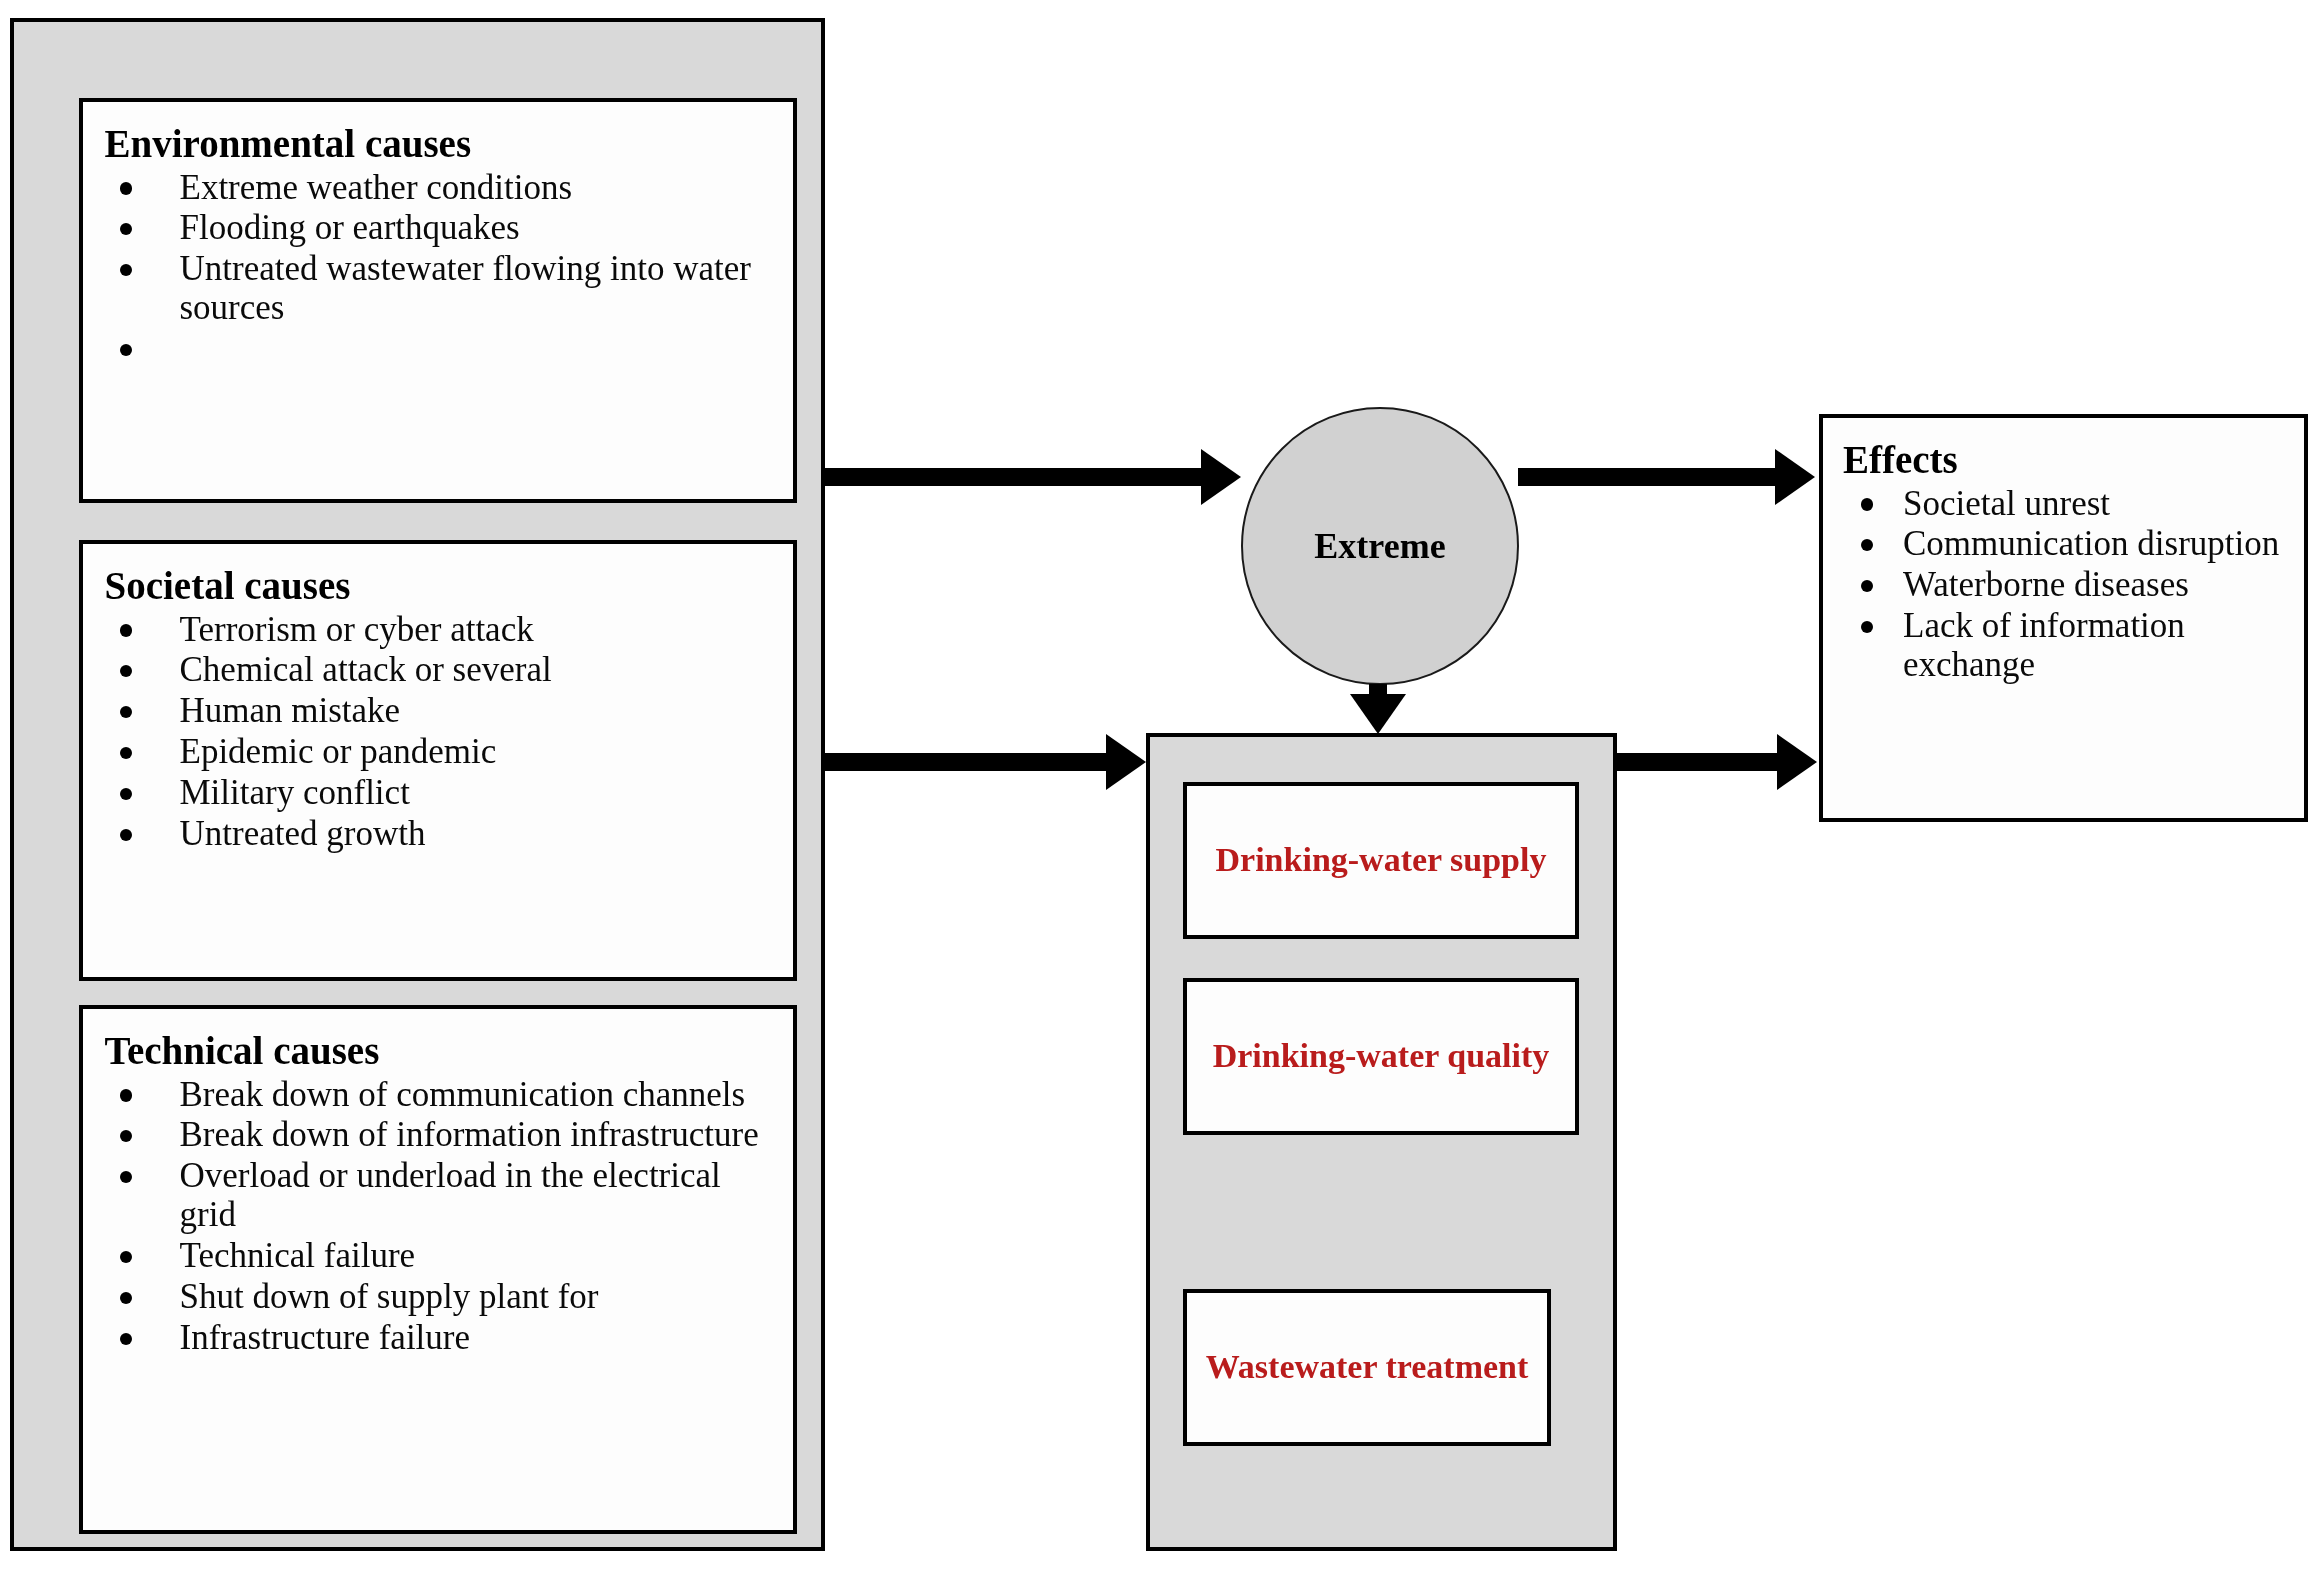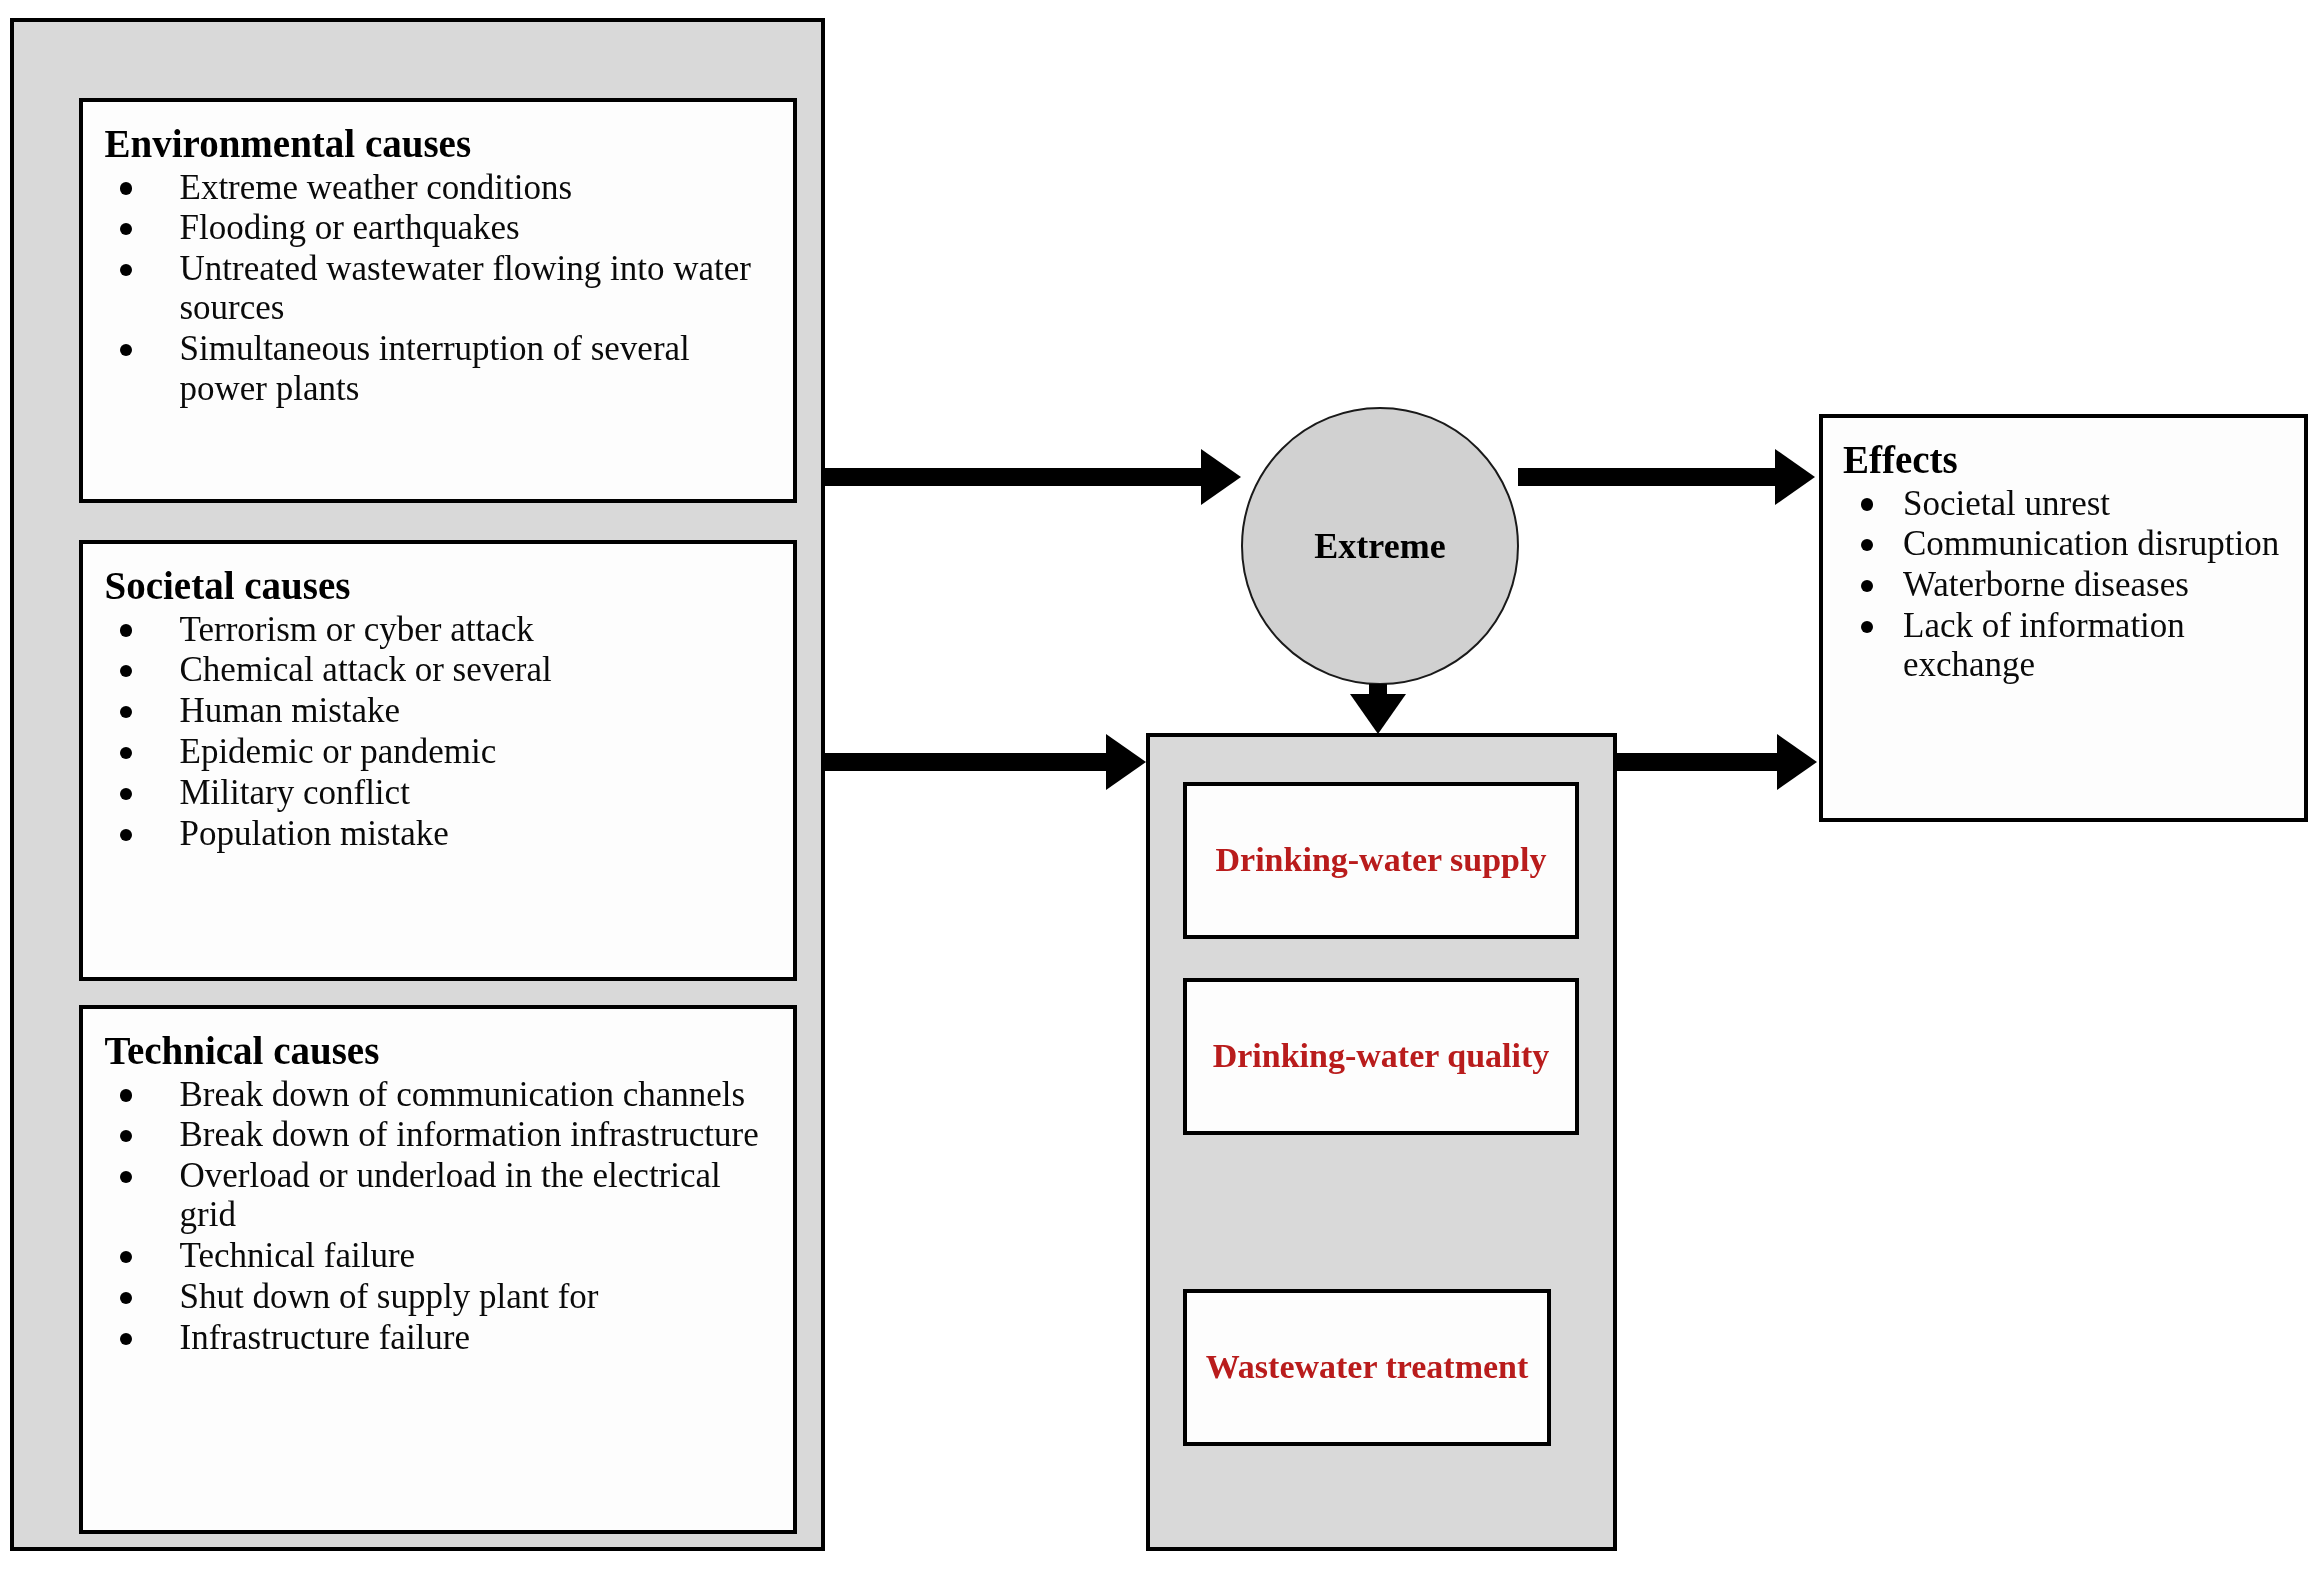--- a/index.html
+++ b/index.html
@@ -188,35 +188,35 @@
 
   <div class="gray-panel" id="left-panel">
 
     <div class="white-box" id="box-environmental">
       <div class="list-box-inner">
         <div class="box-title">Environmental causes</div>
         <ul class="bullets">
           <li><span class="dot"></span><span>Extreme weather conditions</span></li>
           <li><span class="dot"></span><span>Flooding or earthquakes</span></li>
           <li><span class="dot"></span><span>Untreated wastewater flowing into water sources</span></li>
-          <li><span class="dot"></span><span>Simultaneous interruption of several power plants</span></li>
+          <li><span class="dot"></span></li>
         </ul>
       </div>
     </div>
 
     <div class="white-box" id="box-societal">
       <div class="list-box-inner">
         <div class="box-title">Societal causes</div>
         <ul class="bullets">
           <li><span class="dot"></span><span>Terrorism or cyber attack</span></li>
           <li><span class="dot"></span><span>Chemical attack or several</span></li>
           <li><span class="dot"></span><span>Human mistake</span></li>
           <li><span class="dot"></span><span>Epidemic or pandemic</span></li>
           <li><span class="dot"></span><span>Military conflict</span></li>
-          <li><span class="dot"></span><span>Population mistake</span></li>
+          <li><span class="dot"></span><span>Untreated growth</span></li>
         </ul>
       </div>
     </div>
 
     <div class="white-box" id="box-technical">
       <div class="list-box-inner">
         <div class="box-title">Technical causes</div>
         <ul class="bullets">
           <li><span class="dot"></span><span>Break down of communication channels</span></li>
           <li><span class="dot"></span><span>Break down of information infrastructure</span></li>

